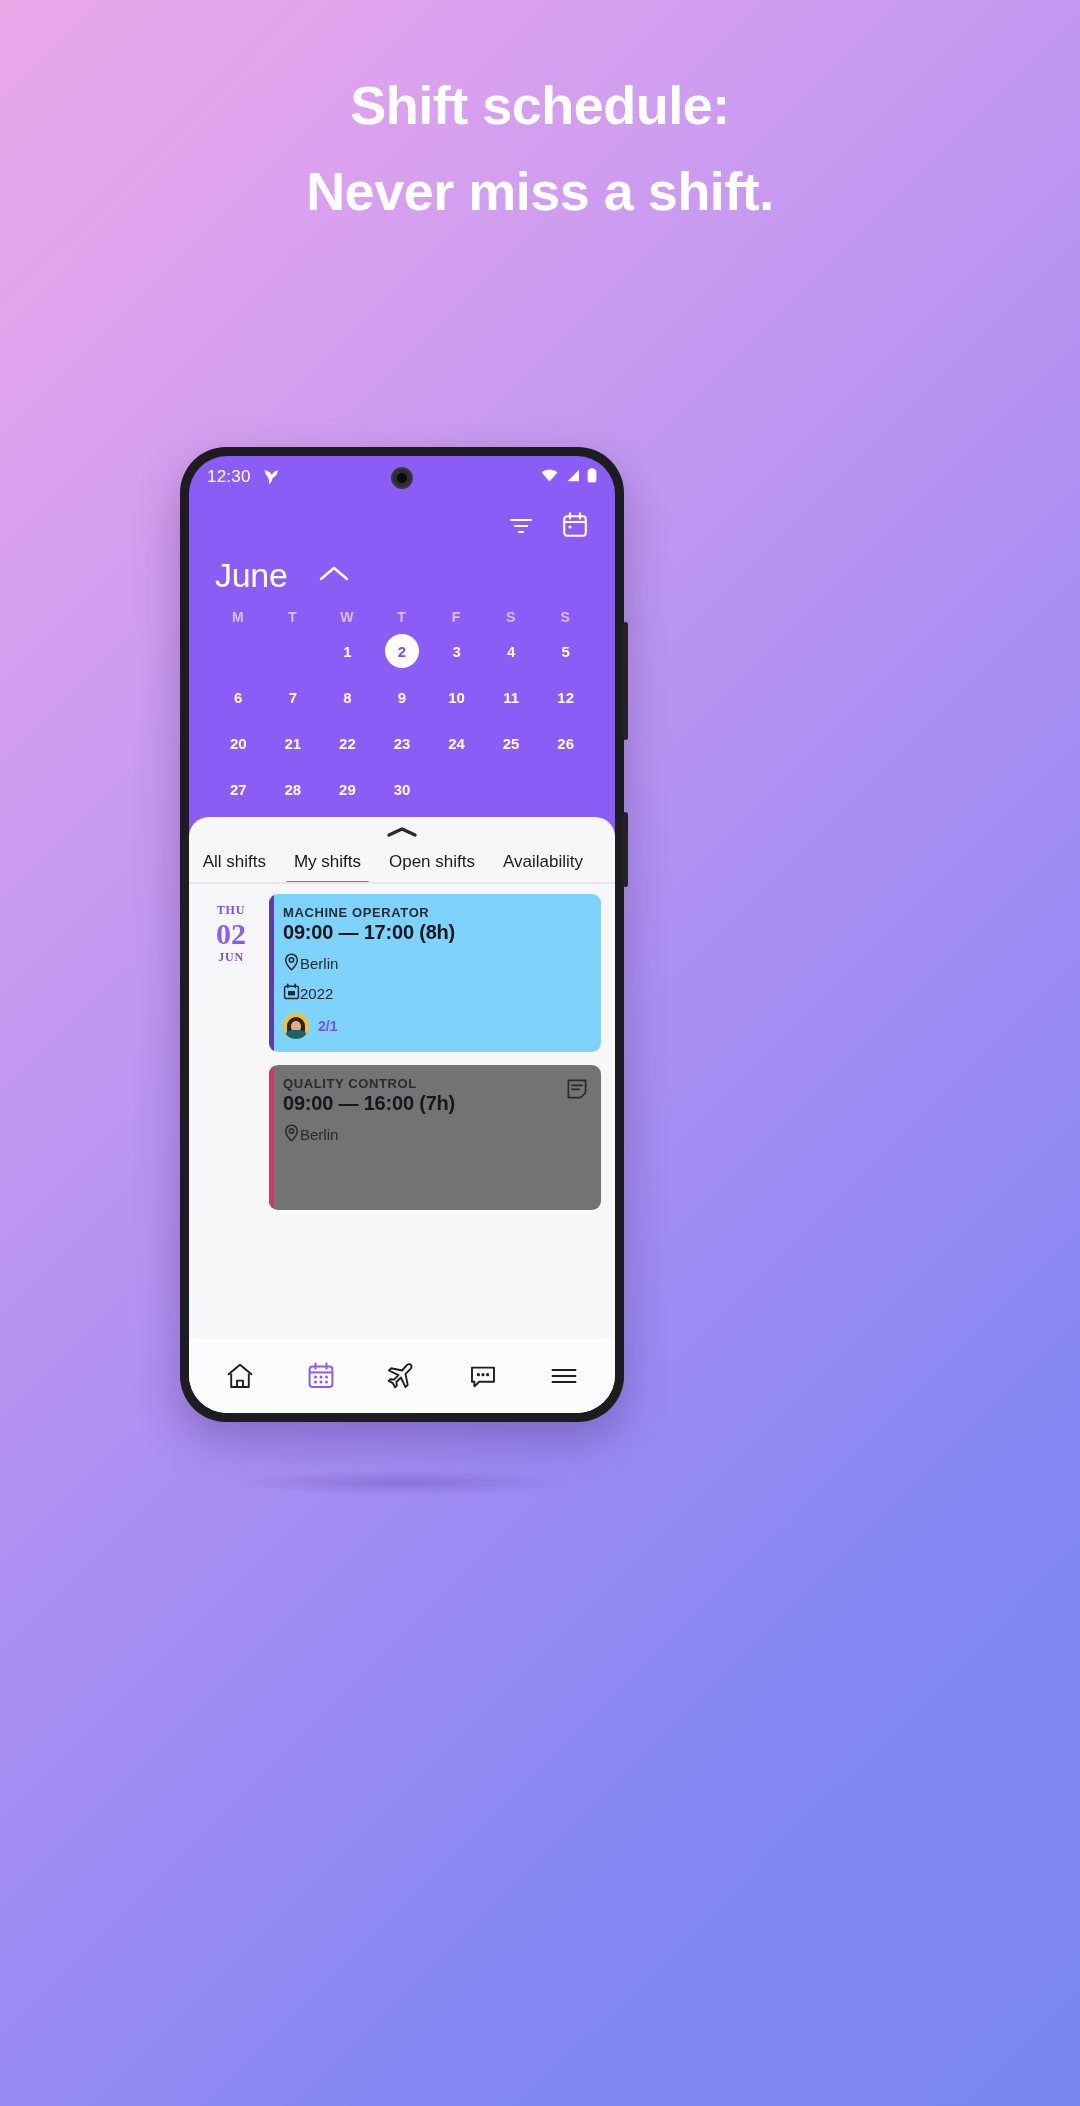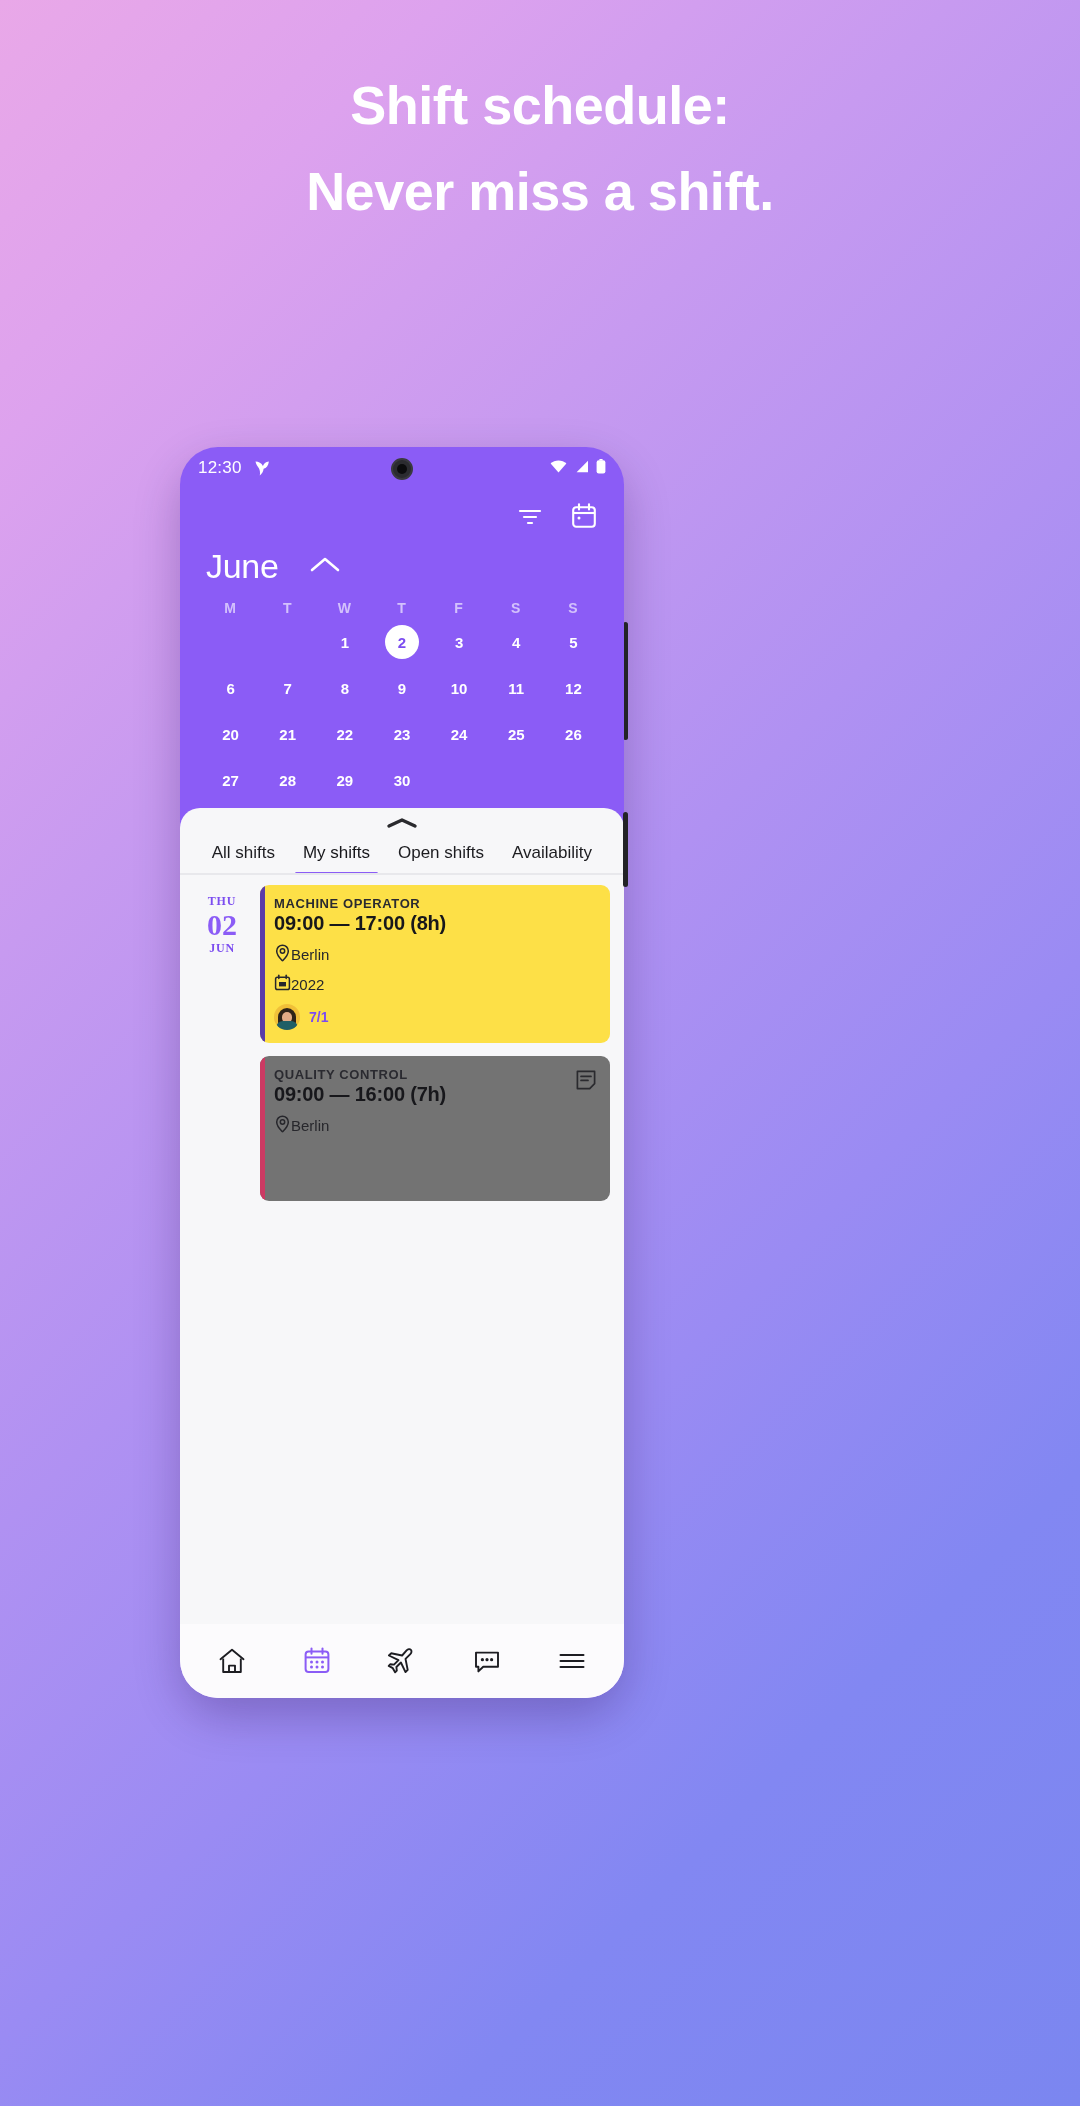--- a/index.html
+++ b/index.html
@@ -21,24 +21,25 @@
     text-align: center; color: #ffffff;
     font-weight: 700; font-size: 54px; line-height: 86px;
     letter-spacing: -0.5px;
   }
   .headline .l2 { display: block; }
 
   
   .phone {
     position: absolute;
     left: 180px; top: 447px;
-    width: 444px; height: 1251px;
+    width: 444px; height: 975px;
     background: #1d1d1f;
     border-radius: 46px;
     box-shadow: 0 18px 45px rgba(40,10,80,.28);
+    padding: 9px;
   }
   .phone::before, .phone::after {
     content:""; position:absolute; right:-4px; width:5px;
     background:#232327; border-radius: 3px;
   }
   .phone::before { top: 175px; height: 118px; }
   .phone::after  { top: 365px; height: 75px; }
 
   .screen {
     position: relative; width: 100%; height: 100%;
@@ -139,21 +140,21 @@
   .date-num { font-size: 30px; font-weight: 700; color: #8b5cf6; line-height: 1.06; }
   .date-mon { font-size: 12px; font-weight: 700; color: #7c4df0; letter-spacing: .8px; }
 
   .card {
     flex: 1; border-radius: 9px; padding: 11px 14px 13px 14px;
     position: relative; overflow: hidden;
   }
   .card::before {
     content:""; position:absolute; left:0; top:0; bottom:0; width: 5px;
   }
-  .card.lilac { background: #fde047; }
+  .card.lilac { background: #7dd3fc; }
   .card.lilac::before { background: #5b3ca8; }
   .card.pink { background: #737373; }
   .card.pink::before { background: #cc3a63; }
 
   .card-title {
     font-size: 13px; font-weight: 700; color: #2a2a30;
     letter-spacing: .6px; margin-bottom: 1px;
   }
   .card-time { font-size: 20px; font-weight: 700; color: #17171b; letter-spacing: -.2px; }
   .card-meta {
@@ -361,21 +362,21 @@
                   </svg>
               </span>
               <span>2022</span>
             </div>
             <div class="avatar-row">
               <span class="avatar">
                 <i class="hair"></i>
                   <i class="face"></i>
                   <i class="body"></i>
               </span>
-              <span class="ratio">7/1</span>
+              <span class="ratio">2/1</span>
             </div>
           </div>
         </div>
 
         <div class="shift-row">
           <div class="date-col"></div>
           <div class="card pink">
             <span class="note-icon">
               <svg width="22" height="22" viewBox="0 0 22 22">
                   <path d="M2.4 2.4h17.2v12.3l-4.9 4.9H2.4V2.4z" fill="none" stroke="#2a2a2e" stroke-width="1.7" stroke-linejoin="round"></path>

